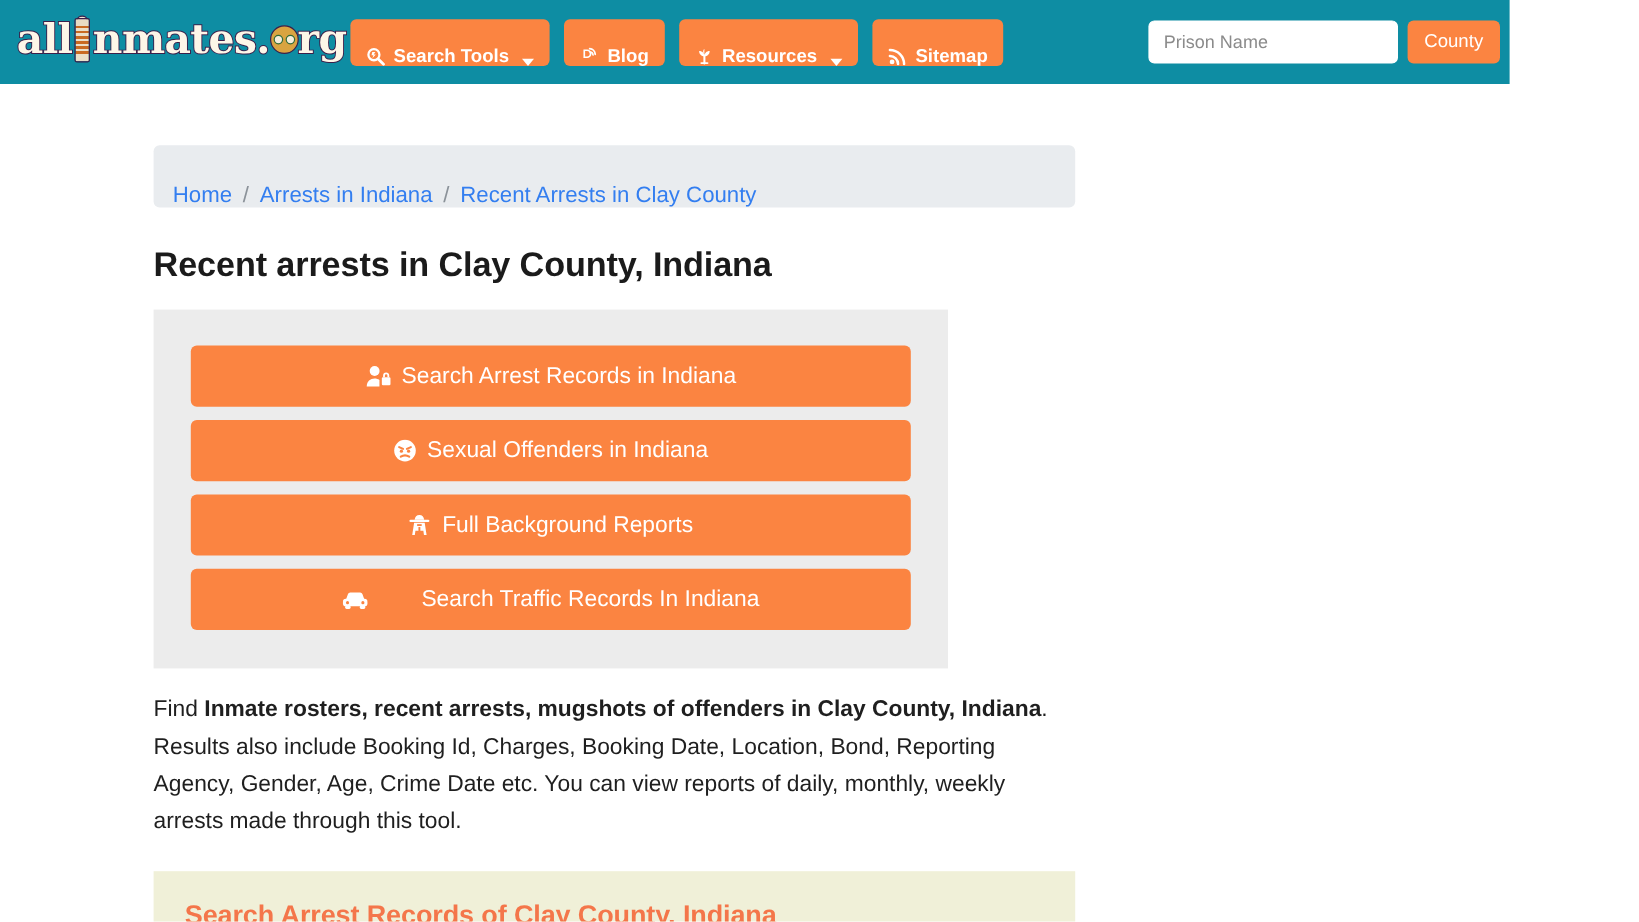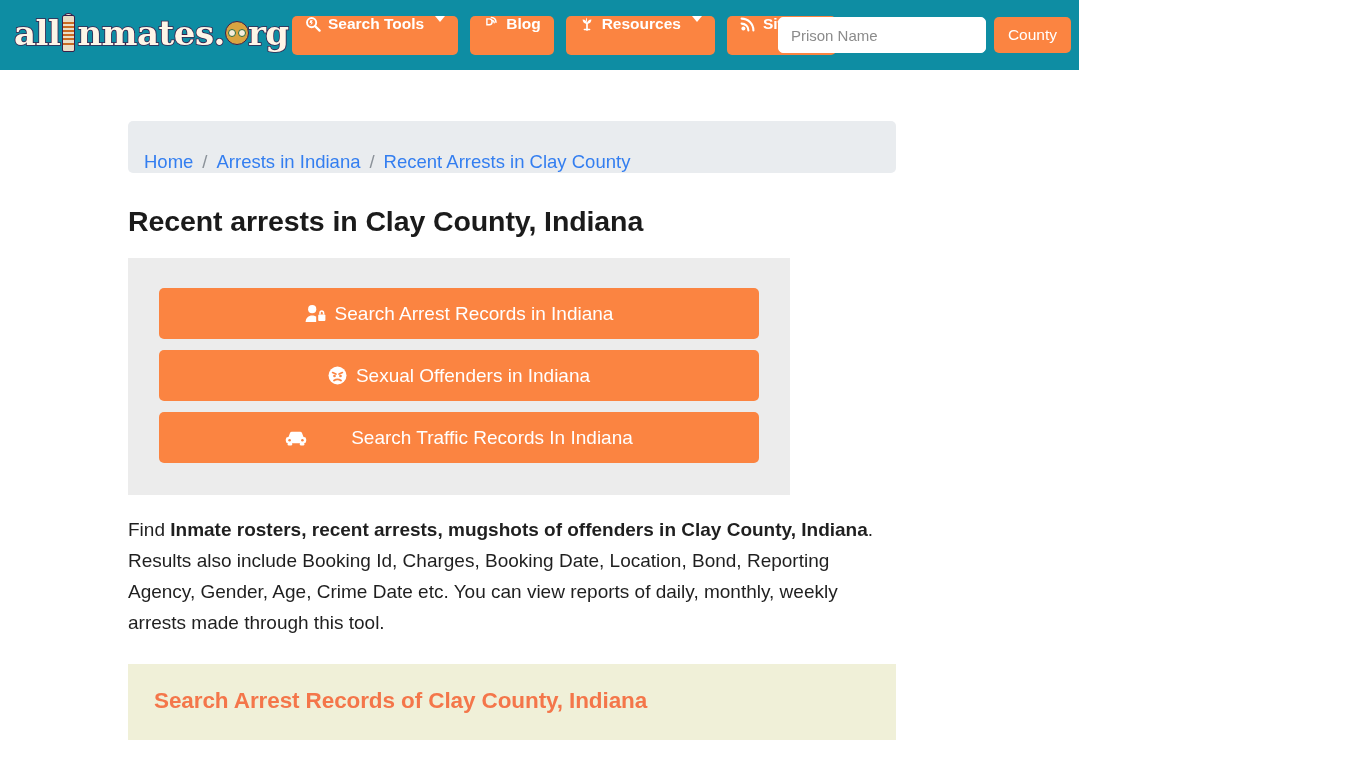--- a/index.html
+++ b/index.html
@@ -10,21 +10,21 @@
     height: 768px;
     overflow: hidden;
     background: #ffffff;
     font-family: "Liberation Sans", sans-serif;
     -webkit-font-smoothing: antialiased;
   }
 
   
   .site-header {
     position: relative;
-    width: 1079px;
+    width: 1258px;
     height: 70px;
     background: #0e8da3;
     display: flex;
     align-items: center;
   }
 
   .brand {
     position: absolute;
     left: 14px;
     top: 11px;
@@ -111,21 +111,21 @@
     height: 39px;
     background: #fb8441;
     color: #ffffff;
     border: none;
     border-radius: 5px;
     padding: 0 13px;
     font-size: 15.5px;
     font-weight: bold;
     font-family: "Liberation Sans", sans-serif;
     display: inline-flex;
-    align-items: flex-start;
+    align-items: flex-end;
     gap: 7px;
     cursor: pointer;
     white-space: nowrap;
     line-height: 1;
   }
   .nav-btn .ico { display: inline-flex; align-items: center; }
   .caret {
     width: 0; height: 0;
     border-left: 5px solid transparent;
     border-right: 5px solid transparent;
@@ -367,20 +367,32 @@
             <path d="M4.6 6.6 L7.9 8.1" stroke="#fb8441" stroke-width="1.7" stroke-linecap="round"></path>
             <path d="M14.4 6.6 L11.1 8.1" stroke="#fb8441" stroke-width="1.7" stroke-linecap="round"></path>
             <circle cx="6.5" cy="10.0" r="1.35" fill="#fb8441"></circle>
             <circle cx="12.5" cy="10.0" r="1.35" fill="#fb8441"></circle>
             <path d="M6.0 14.6 q3.5-2.4 7.0 0" fill="none" stroke="#fb8441" stroke-width="1.8" stroke-linecap="round"></path>
           </svg>
         </span>
         <span>Sexual Offenders in Indiana</span>
       </button>
 
+      <button class="big-btn">
+        <span class="ico">
+          <svg width="19" height="19" viewBox="0 0 19 19" aria-hidden="true">
+            <path d="M9.5 1.1 c2.4 0 3.6 1.6 4 4.0 h-8 c.4-2.4 1.6-4.0 4-4.0 z" fill="#fff"></path>
+            <rect x="1.2" y="5.1" width="16.6" height="1.9" rx="0.9" fill="#fff"></rect>
+            <path d="M5.1 7.6 h8.8 l1.6 10.2 h-2.2 l-.5-3.6 h-6.6 l-.5 3.6 h-2.2 z" fill="#fff"></path>
+            <rect x="7.6" y="8.8" width="3.8" height="1.5" fill="#fb8441"></rect>
+            <rect x="8.7" y="11.2" width="1.6" height="3.4" fill="#fb8441"></rect>
+          </svg>
+        </span>
+        <span>Full Background Reports</span>
+      </button>
 
       <button class="big-btn">
         <span class="ico">
           <svg width="22" height="18" viewBox="0 0 22 18" aria-hidden="true">
             <path d="M3.4 8.3 L5.0 4.0 a2 2 0 0 1 1.9-1.3 h8.2 a2 2 0 0 1 1.9 1.3 l1.6 4.3 z" fill="#fff"></path>
             <rect x="0.8" y="8.0" width="20.4" height="6.3" rx="2.4" fill="#fff"></rect>
             <rect x="2.6" y="13.6" width="4.6" height="2.8" rx="1.2" fill="#fff"></rect>
             <rect x="14.8" y="13.6" width="4.6" height="2.8" rx="1.2" fill="#fff"></rect>
             <circle cx="4.6" cy="11.2" r="1.3" fill="#fb8441"></circle>
             <circle cx="17.4" cy="11.2" r="1.3" fill="#fb8441"></circle>

